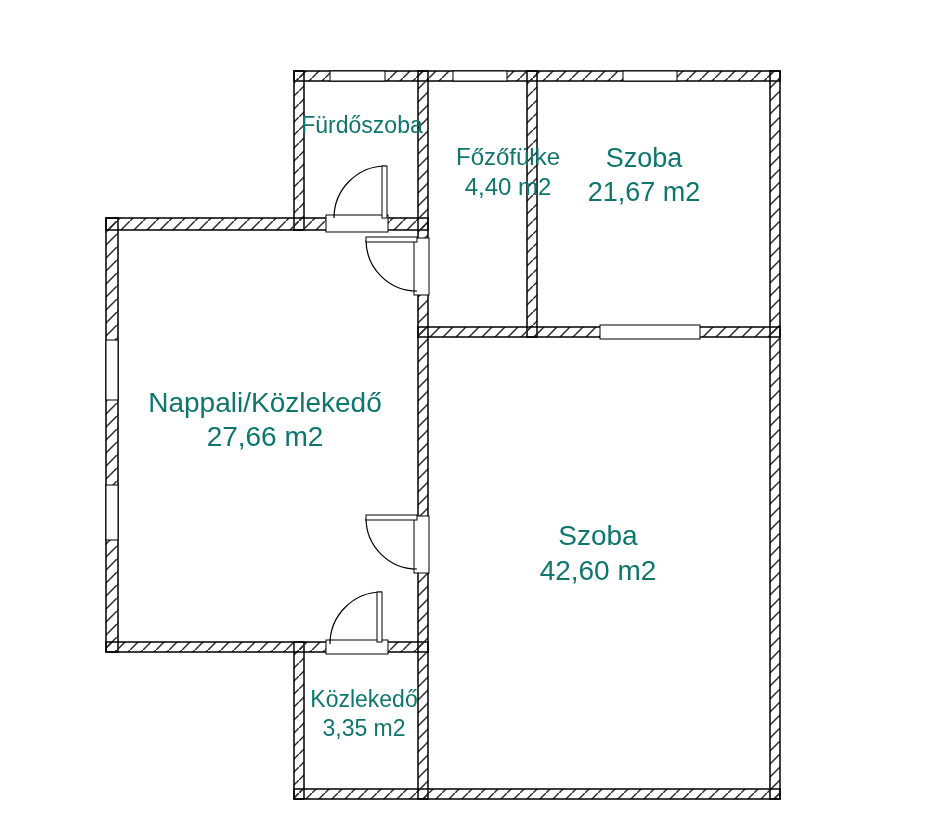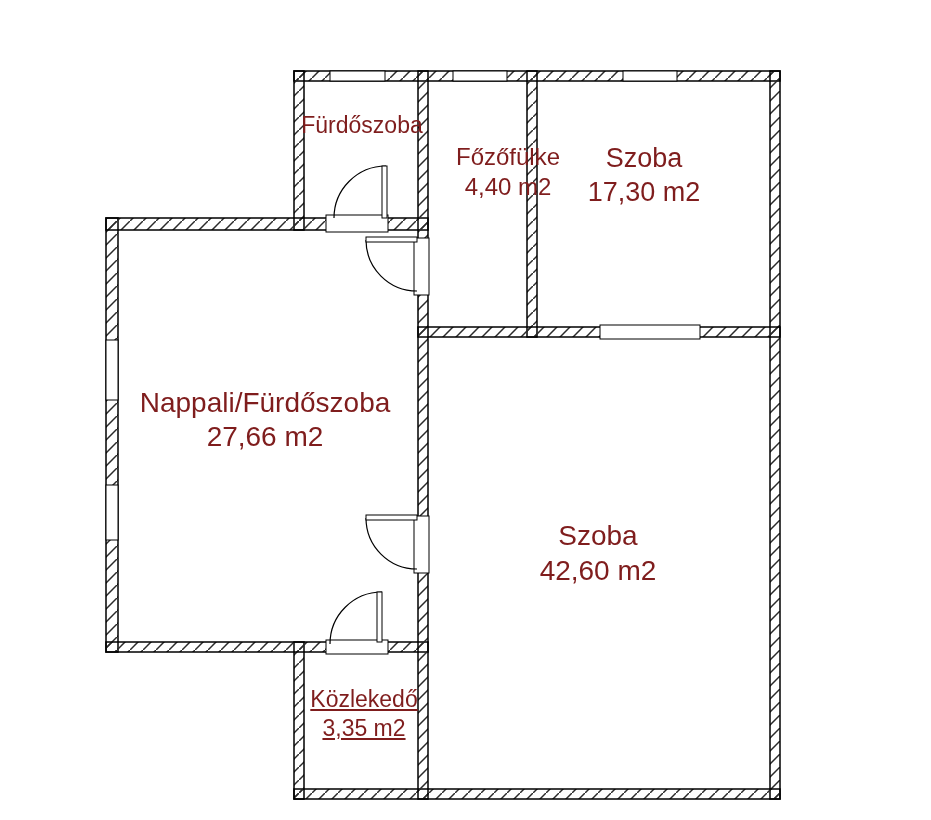--- a/index.html
+++ b/index.html
@@ -17,21 +17,21 @@
   }
   .plan-svg {
     position: absolute;
     left: 0;
     top: 0;
   }
   .room-label {
     position: absolute;
     transform: translate(-50%, -50%);
     text-align: center;
-    color: #7f1d1d;
+    color: #0f766e;
     white-space: nowrap;
     pointer-events: none;
   }
   .room-label .room-name,
   .room-label .room-area {
     display: block;
   }
   .lbl-furdoszoba { font-size: 23px; line-height: 30px; }
   .lbl-fozofulke  { font-size: 24px; line-height: 30px; }
   .lbl-szoba13    { font-size: 27px; line-height: 34px; }
@@ -112,31 +112,31 @@
     <span class="room-name">Fürdőszoba</span>
   </div>
 
   <div class="room-label lbl-fozofulke" style="left:508px; top:172px;">
     <span class="room-name">Főzőfülke</span>
     <span class="room-area">4,40 m2</span>
   </div>
 
   <div class="room-label lbl-szoba13" style="left:644px; top:175px;">
     <span class="room-name">Szoba</span>
-    <span class="room-area">17,30 m2</span>
+    <span class="room-area">21,67 m2</span>
   </div>
 
   <div class="room-label lbl-nappali" style="left:265px; top:420px;">
-    <span class="room-name">Nappali/Fürdőszoba</span>
+    <span class="room-name">Nappali/Közlekedő</span>
     <span class="room-area">27,66 m2</span>
   </div>
 
   <div class="room-label lbl-szoba27" style="left:598px; top:553px;">
     <span class="room-name">Szoba</span>
     <span class="room-area">42,60 m2</span>
   </div>
 
-  <div class="room-label lbl-kozlekedo" style="left:364px; top:714px;text-decoration:underline;">
+  <div class="room-label lbl-kozlekedo" style="left:364px; top:714px;">
     <span class="room-name">Közlekedő</span>
     <span class="room-area">3,35 m2</span>
   </div>
 
 </div>
 
 </body></html>

